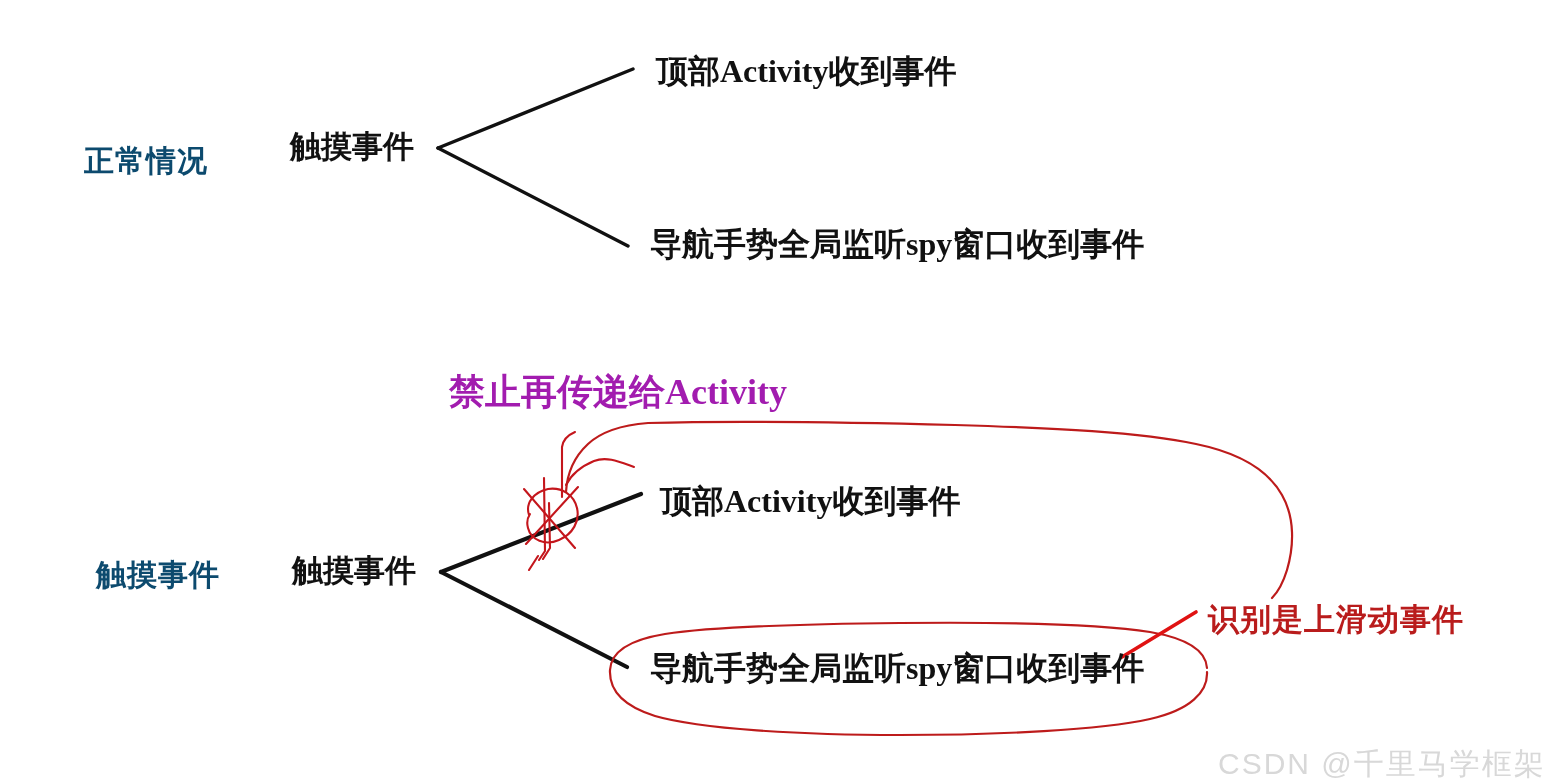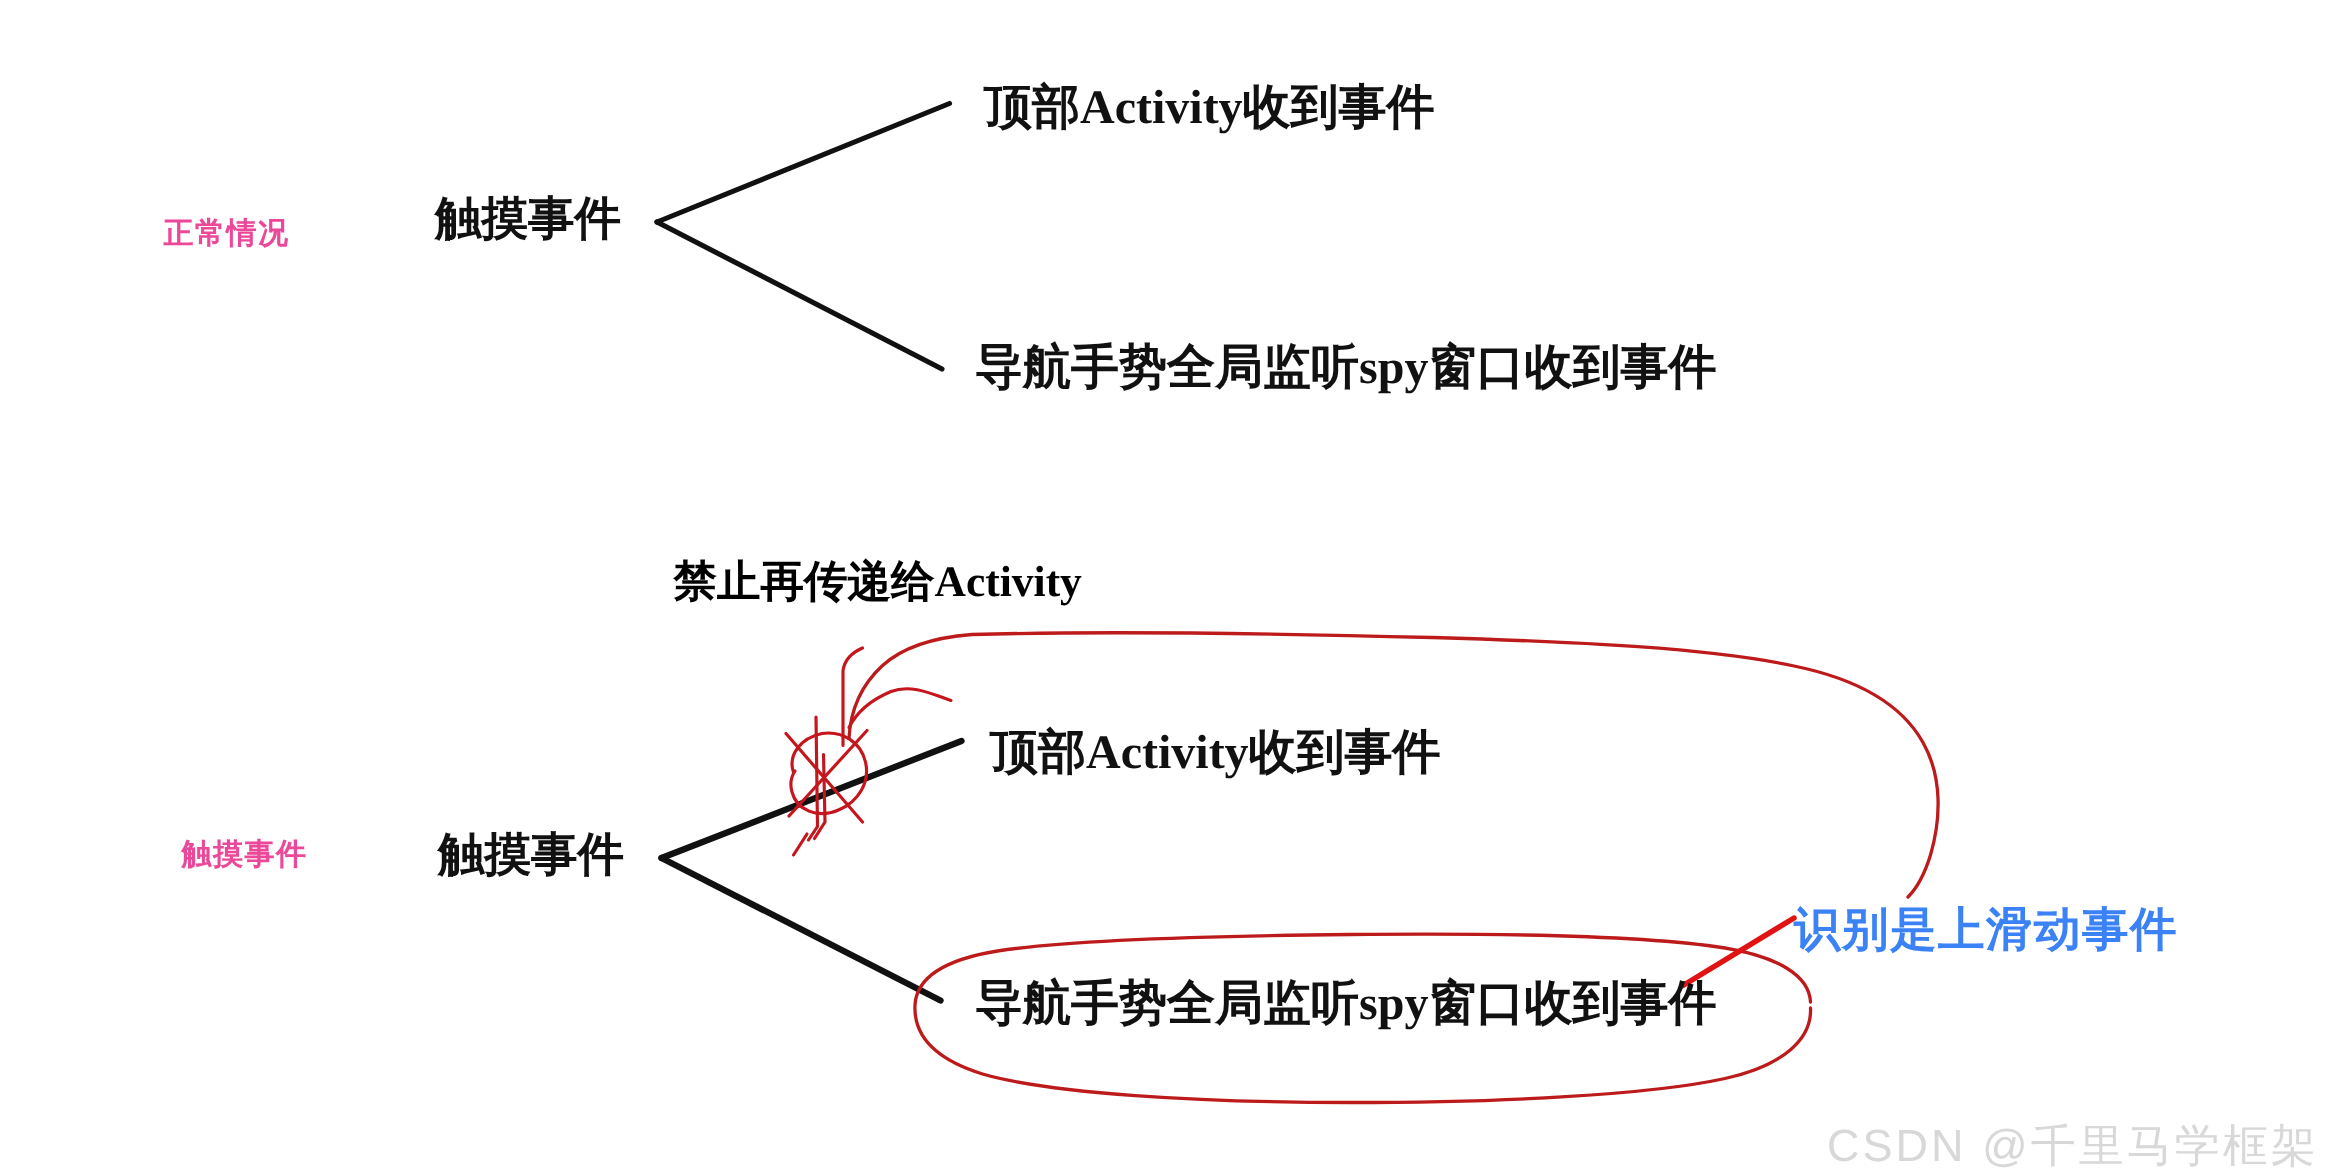--- a/index.html
+++ b/index.html
@@ -26,26 +26,25 @@
     height: 782px;
     pointer-events: none;
   }
   .lbl {
     position: absolute;
     white-space: nowrap;
     line-height: 1;
   }
   
   .section-label {
-    color: #ec4899;
+    color: #0c4a6e;
     font-weight: bold;
-    font-size: 20px;
+    font-size: 30px;
     letter-spacing: 1px;
     font-family: "Liberation Sans", "DejaVu Sans", sans-serif;
-    margin-left: 25px;
   }
   
   .node-label {
     color: #111111;
     font-weight: bold;
     font-size: 31px;
     letter-spacing: 0px;
     font-family: Liberation Mono, monospace;
   }
   
@@ -55,36 +54,37 @@
     font-size: 32px;
     font-family: "Liberation Sans", "DejaVu Sans", sans-serif;
     margin-left: 24px;
   }
   .leaf-label .latin {
     font-family: "Liberation Serif", "DejaVu Serif", serif;
     font-weight: bold;
   }
   
   .annot-forbid {
-    color: #000000;
+    color: #a21caf;
     font-weight: bold;
-    font-size: 29px;
+    font-size: 36px;
     font-family: "Liberation Sans", "DejaVu Sans", sans-serif;
   }
   .annot-forbid .latin {
     font-family: "Liberation Serif", "DejaVu Serif", serif;
     font-weight: bold;
   }
   
   .annot-recognize {
-    color: #3b82f6;
+    color: #b91c1c;
     font-weight: bold;
     font-size: 31px;
     letter-spacing: 1px;
     font-family: "Liberation Sans", "DejaVu Sans", sans-serif;
+    margin-left: 12px;
   }
   
   .watermark-dark {
     position: absolute;
     color: #8c8c8c;
     font-size: 22px;
     white-space: nowrap;
     font-family: "Liberation Sans", "DejaVu Sans", sans-serif;
   }
   .watermark-light {

